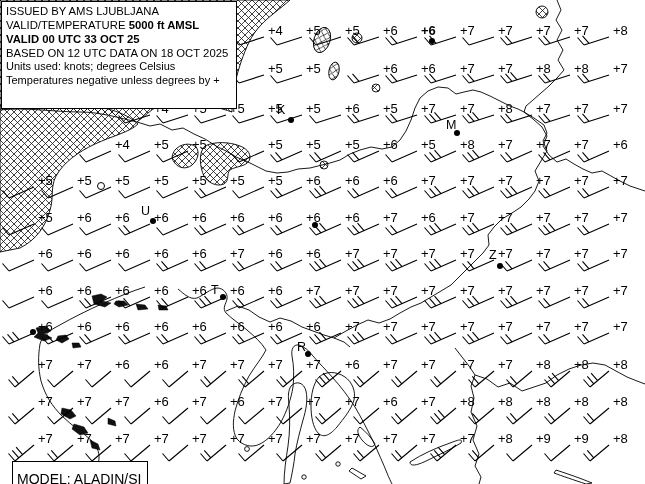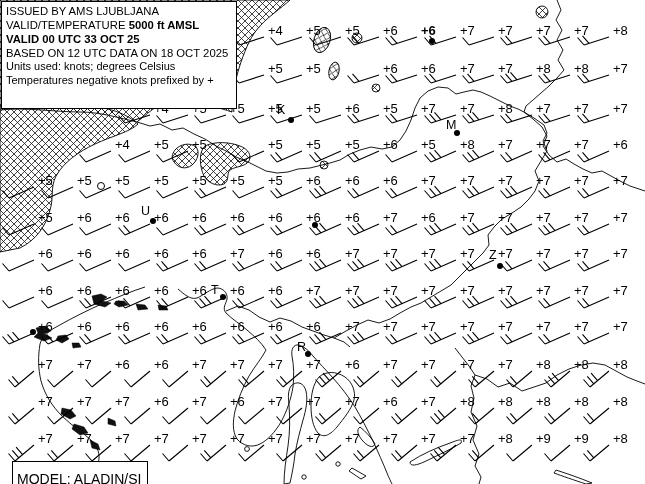--- a/index.html
+++ b/index.html
@@ -833,20 +833,20 @@
         <circle cx="101" cy="186" r="3.5" fill="none" stroke="#000" stroke-width="1"></circle>
       </g>
 </svg>
 
 <div id="header-box" class="panel">
   <div class="hl">ISSUED BY AMS LJUBLJANA</div>
   <div class="hl"><span>VALID/TEMPERATURE </span><b>5000 ft AMSL</b></div>
   <div class="hl"><b>VALID 00 UTC 33 OCT 25</b></div>
   <div class="hl">BASED ON 12 UTC DATA ON 18 OCT 2025</div>
   <div class="hl small">Units used: knots; degrees Celsius</div>
-  <div class="hl small">Temperatures negative knots prefixed by +</div>
+  <div class="hl small">Temperatures negative unless degrees by +</div>
 </div>
 
 <div id="model-box" class="panel">
   <span>MODEL: ALADIN/SI</span>
 </div>
 
 </div>
 
 </body></html>

